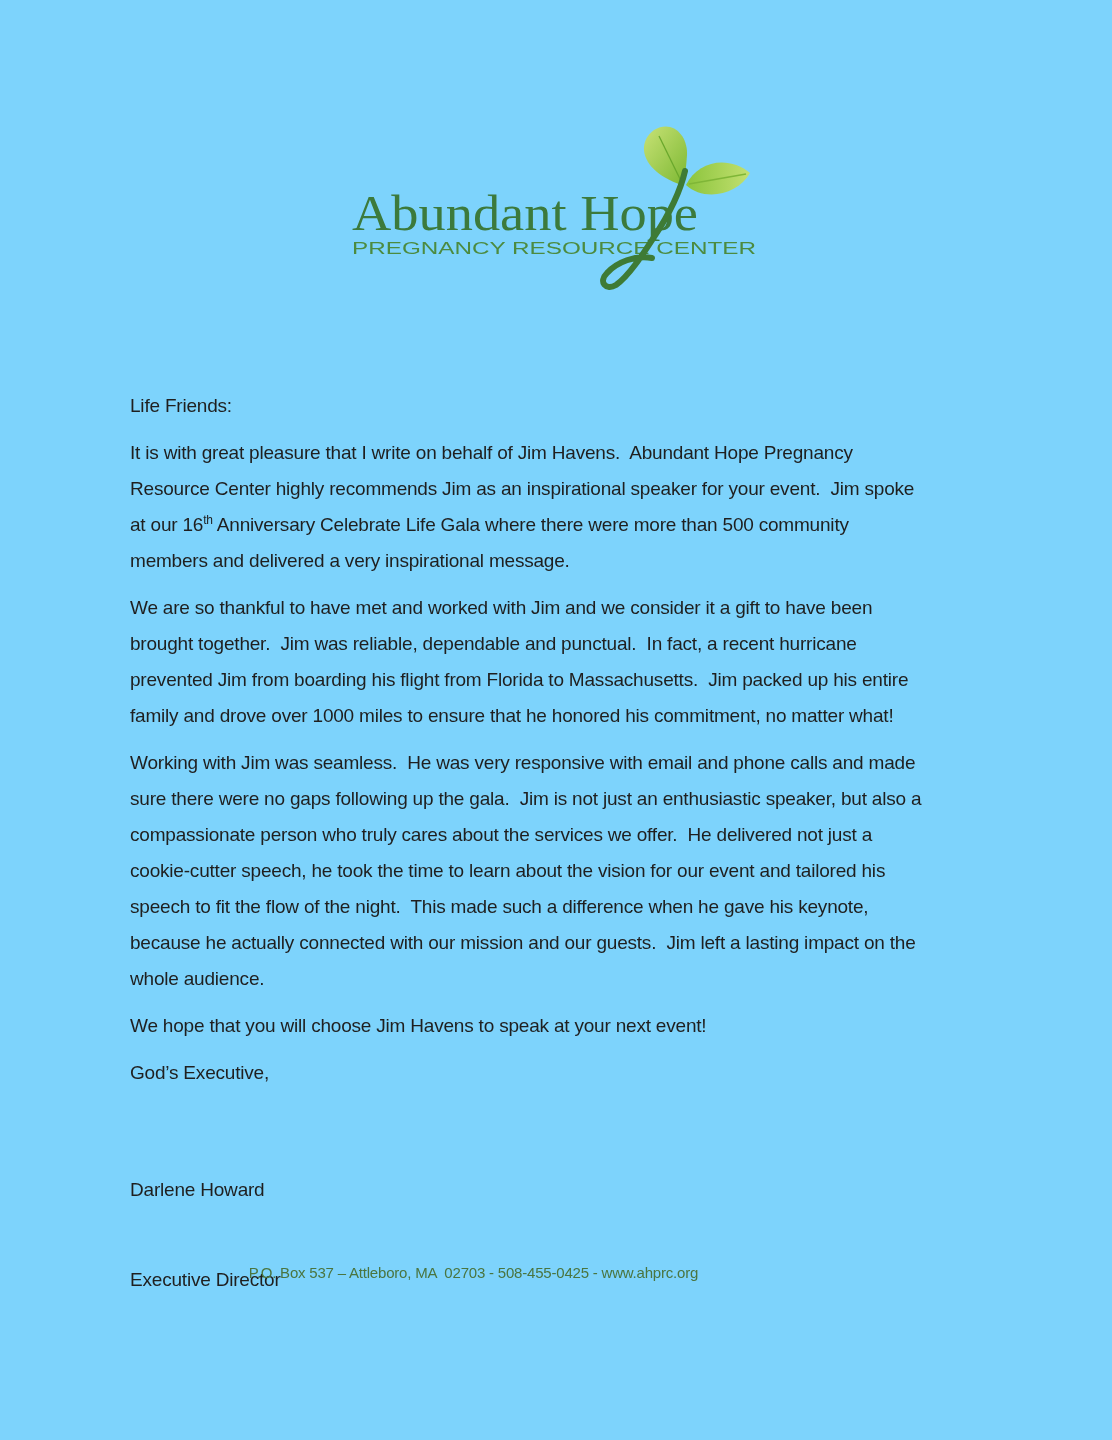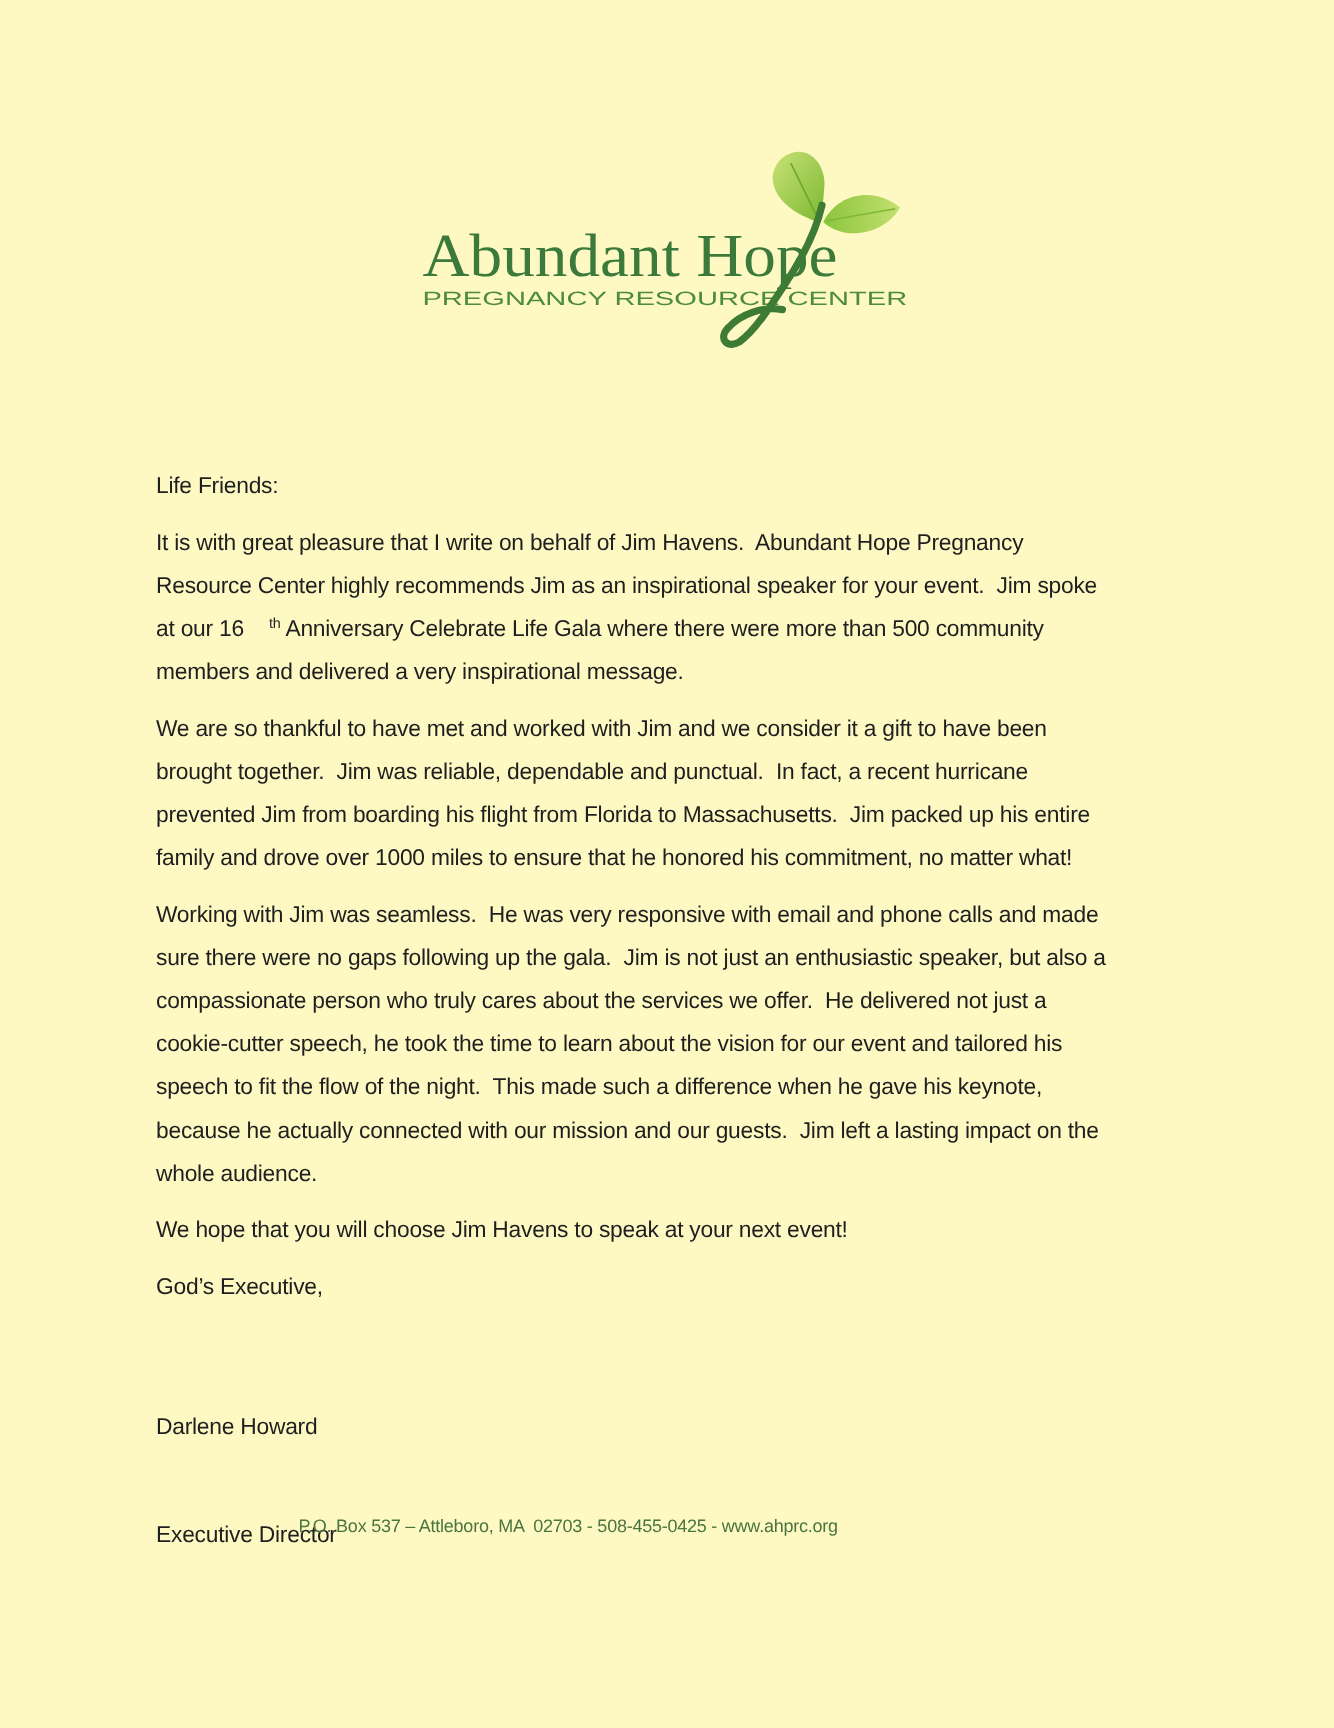--- a/index.html
+++ b/index.html
@@ -1,21 +1,21 @@
 <!DOCTYPE html>
 <html><head>
 <meta charset="utf-8">
 <style>
   * { margin: 0; padding: 0; box-sizing: border-box; }
   html, body { background: #ffffff; }
   .page {
     position: relative;
     width: 1112px;
     height: 1440px;
-    background: #fef9c3;
+    background: #7dd3fc;
     overflow: hidden;
     font-family: "Liberation Sans", "DejaVu Sans", sans-serif;
     color: #1f1f1f;
   }
   .logo {
     display: block;
     margin: 123px auto 0 auto;
     width: 440px;
     height: 175px;
   }
@@ -35,21 +35,20 @@
     letter-spacing: -0.2px;
   }
   .letter p {
     margin: 0 0 11px 0;
     white-space: pre-wrap;
   }
   .letter sup {
     font-size: 12px;
     line-height: 0;
     vertical-align: 7px;
-    margin-left: 21px;
   }
   .signature {
     margin-top: 24px;
     line-height: 30px;
     white-space: pre-wrap;
   }
   .footer {
     position: absolute;
     top: 1260px;
     left: 0;

